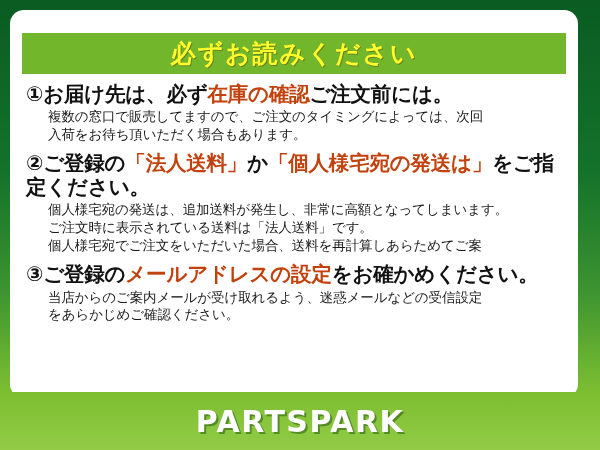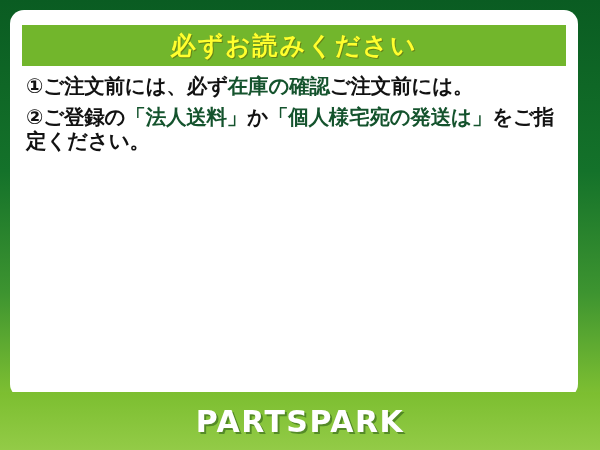--- a/index.html
+++ b/index.html
@@ -46,21 +46,21 @@
 
   .card {
     position: absolute;
     left: 10px;
     top: 10px;
     width: 568px;
     height: 388px;
     box-sizing: border-box;
     background: #ffffff;
     border-radius: 14px;
-    padding: 15px 10px 6px 10px;
+    padding: 23px 10px 6px 10px;
     overflow: hidden;
   }
 
   .title-banner {
     height: 41px;
     background: #72b62c;
     display: flex;
     align-items: center;
     justify-content: center;
     margin: 0 2px 8px 2px;
@@ -91,21 +91,21 @@
     line-height: 1.18;
     letter-spacing: -0.2px;
     white-space: nowrap;
   }
 
   .item-heading.wrap {
     white-space: normal;
   }
 
   .hl {
-    color: #14532d;
+    color: #c2410c;
   }
 
   .item-body {
     font-size: 13.5px;
     color: #1a1a1a;
     line-height: 1.33;
     margin-top: 2px;
     padding-left: 22px;
     letter-spacing: -0.1px;
   }
@@ -121,29 +121,43 @@
 
   <div class="card">
 
     <div class="title-banner">
       <span class="title-text">必ずお読みください</span>
     </div>
 
     <div class="items">
 
       <div class="item">
-        <div class="item-heading"><span>①</span><span>ご注文前には、必ず</span><span class="hl">在庫の確認</span><span>ご注文前には。</span></div>
+        <div class="item-heading"><span>①</span><span>お届け先は、必ず</span><span class="hl">在庫の確認</span><span>ご注文前には。</span></div>
+        <div class="item-body">
+          <div>複数の窓口で販売してますので、ご注文のタイミングによっては、次回</div>
+          <div>入荷をお待ち頂いただく場合もあります。</div>
+        </div>
       </div>
 
       <div class="item">
         <div class="item-heading wrap"><span>②</span><span>ご登録の</span><span class="hl">「法人送料」</span><span>か</span><span class="hl">「個人様宅宛の発送は」</span><span>をご指定ください。</span></div>
         <div class="item-body">
+          <div>個人様宅宛の発送は、追加送料が発生し、非常に高額となってしまいます。</div>
+          <div>ご注文時に表示されている送料は「法人送料」です。</div>
+          <div>個人様宅宛でご注文をいただいた場合、送料を再計算しあらためてご案</div>
         </div>
       </div>
 
+      <div class="item">
+        <div class="item-heading"><span>③</span><span>ご登録の</span><span class="hl">メールアドレスの設定</span><span>をお確かめください。</span></div>
+        <div class="item-body">
+          <div>当店からのご案内メールが受け取れるよう、迷惑メールなどの受信設定</div>
+          <div>をあらかじめご確認ください。</div>
+        </div>
+      </div>
 
     </div>
   </div>
 
   <div class="footer-band">
     <span class="brand-logo">PARTSPARK</span>
   </div>
 
 </div>
 

